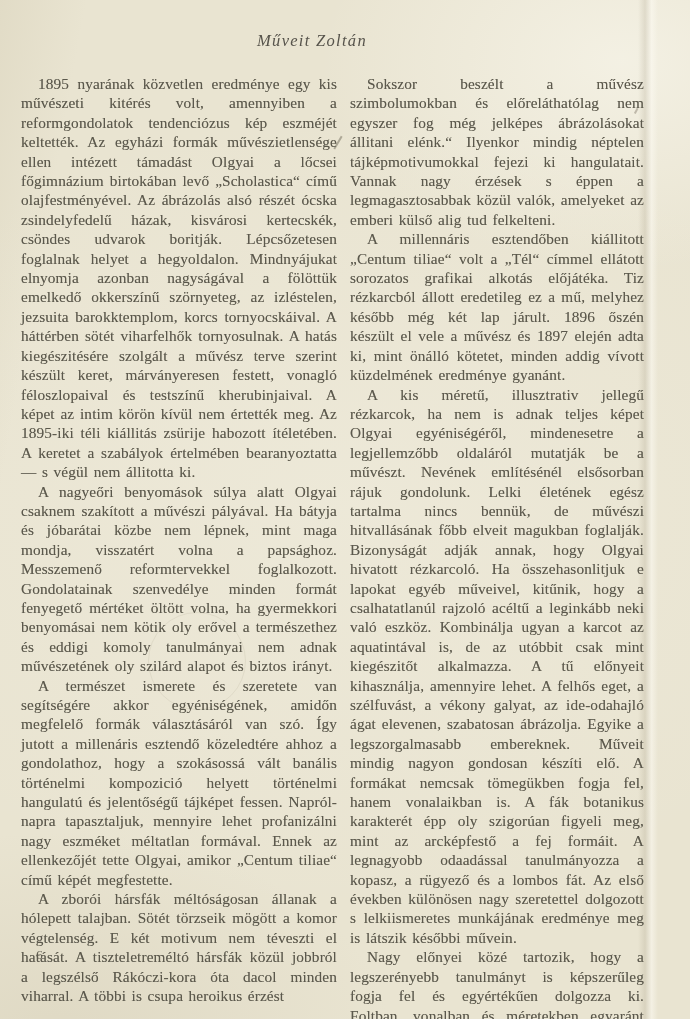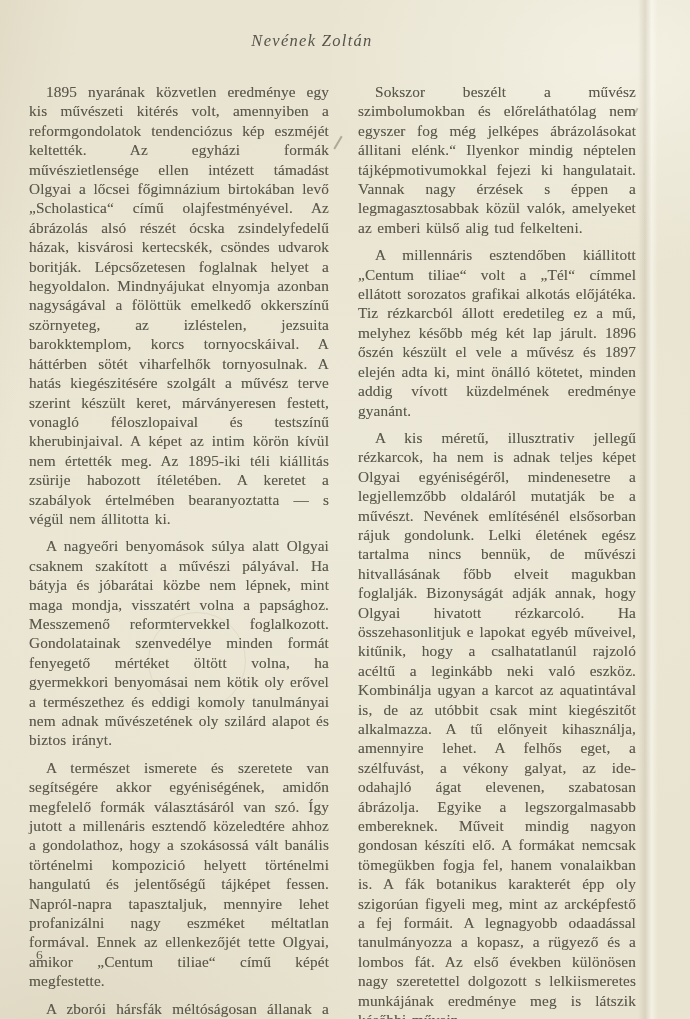--- a/index.html
+++ b/index.html
@@ -53,21 +53,21 @@
     color:#56534b;
   }
   .columns{
     position:absolute;top:74px;left:21px;
     display:flex;gap:13px;
   }
   .col{text-align:justify;}
   .col-left{width:316px;}
   .col-right{width:294px;}
   .col p{
-    margin:8px;
+    margin:0;
     font-size:15.3px;
     line-height:19.4px;
     word-spacing:1.6px;
     letter-spacing:0.12px;
     text-align:justify;
     text-shadow:0 0 0.5px rgba(91,88,76,0.45);
   }
   .col p.indent{text-indent:17px;}
   .page-number{
     position:absolute;left:36px;top:947px;
@@ -78,21 +78,21 @@
 </head>
 <body>
 
 <div class="page">
 
   <div class="crease"></div>
   <div class="ring-artifact"></div>
   <div class="pencil-mark"></div>
   <div class="tick-mark"></div>
 
-  <div class="running-head">Nevének Zoltán</div>
+  <div class="running-head">Műveit Zoltán</div>
 
   <div class="columns">
     <div class="col col-left">
         <p class="indent">1895 nyarának közvetlen eredménye egy kis művészeti kitérés volt, amennyiben a reformgondolatok tendenciózus kép eszméjét keltették. Az egyházi formák művészietlensége ellen intézett támadást Olgyai a lőcsei főgimnázium birtokában levő „Scholastica“ című olajfestményével. Az ábrázolás alsó részét ócska zsindelyfedelű házak, kisvárosi kertecskék, csöndes udvarok boritják. Lépcsőzetesen foglalnak helyet a hegyoldalon. Mindnyájukat elnyomja azonban nagyságával a fölöttük emelkedő okkerszínű szörnyeteg, az izléstelen, jezsuita barokktemplom, korcs tornyocskáival. A háttérben sötét viharfelhők tornyosulnak. A hatás kiegészitésére szolgált a művész terve szerint készült keret, márványeresen festett, vonagló féloszlopaival és testszínű kherubinjaival. A képet az intim körön kívül nem értették meg. Az 1895-iki téli kiállitás zsürije habozott ítéletében. A keretet a szabályok értelmében bearanyoztatta — s végül nem állitotta ki.</p>
         <p class="indent">A nagyeőri benyomások súlya alatt Olgyai csaknem szakított a művészi pályával. Ha bátyja és jóbarátai közbe nem lépnek, mint maga mondja, visszatért volna a papsághoz. Messzemenő reformtervekkel foglalkozott. Gondolatainak szenvedélye minden formát fenyegető mértéket öltött volna, ha gyermekkori benyomásai nem kötik oly erővel a természethez és eddigi komoly tanulmányai nem adnak művészetének oly szilárd alapot és biztos irányt.</p>
         <p class="indent">A természet ismerete és szeretete van segítségére akkor egyéniségének, amidőn megfelelő formák választásáról van szó. Így jutott a millenáris esztendő közeledtére ahhoz a gondolathoz, hogy a szokásossá vált banális történelmi kompozició helyett történelmi hangulatú és jelentőségű tájképet fessen. Napról-napra tapasztaljuk, mennyire lehet profanizálni nagy eszméket méltatlan formával. Ennek az ellenkezőjét tette Olgyai, amikor „Centum tiliae“ című képét megfestette.</p>
         <p class="indent">A zborói hársfák méltóságosan állanak a hólepett talajban. Sötét törzseik mögött a komor végtelenség. E két motivum nem téveszti el hatását. A tiszteletreméltó hársfák közül jobbról a legszélső Rákóczi-kora óta dacol minden viharral. A többi is csupa heroikus érzést</p>
       </div>
     <div class="col col-right">
         <p class="indent">Sokszor beszélt a művész szimbolumokban és előreláthatólag nem egyszer fog még jelképes ábrázolásokat állitani elénk.“ Ilyenkor mindig néptelen tájképmotivumokkal fejezi ki hangulatait. Vannak nagy érzések s éppen a legmagasztosabbak közül valók, amelyeket az emberi külső alig tud felkelteni.</p>

